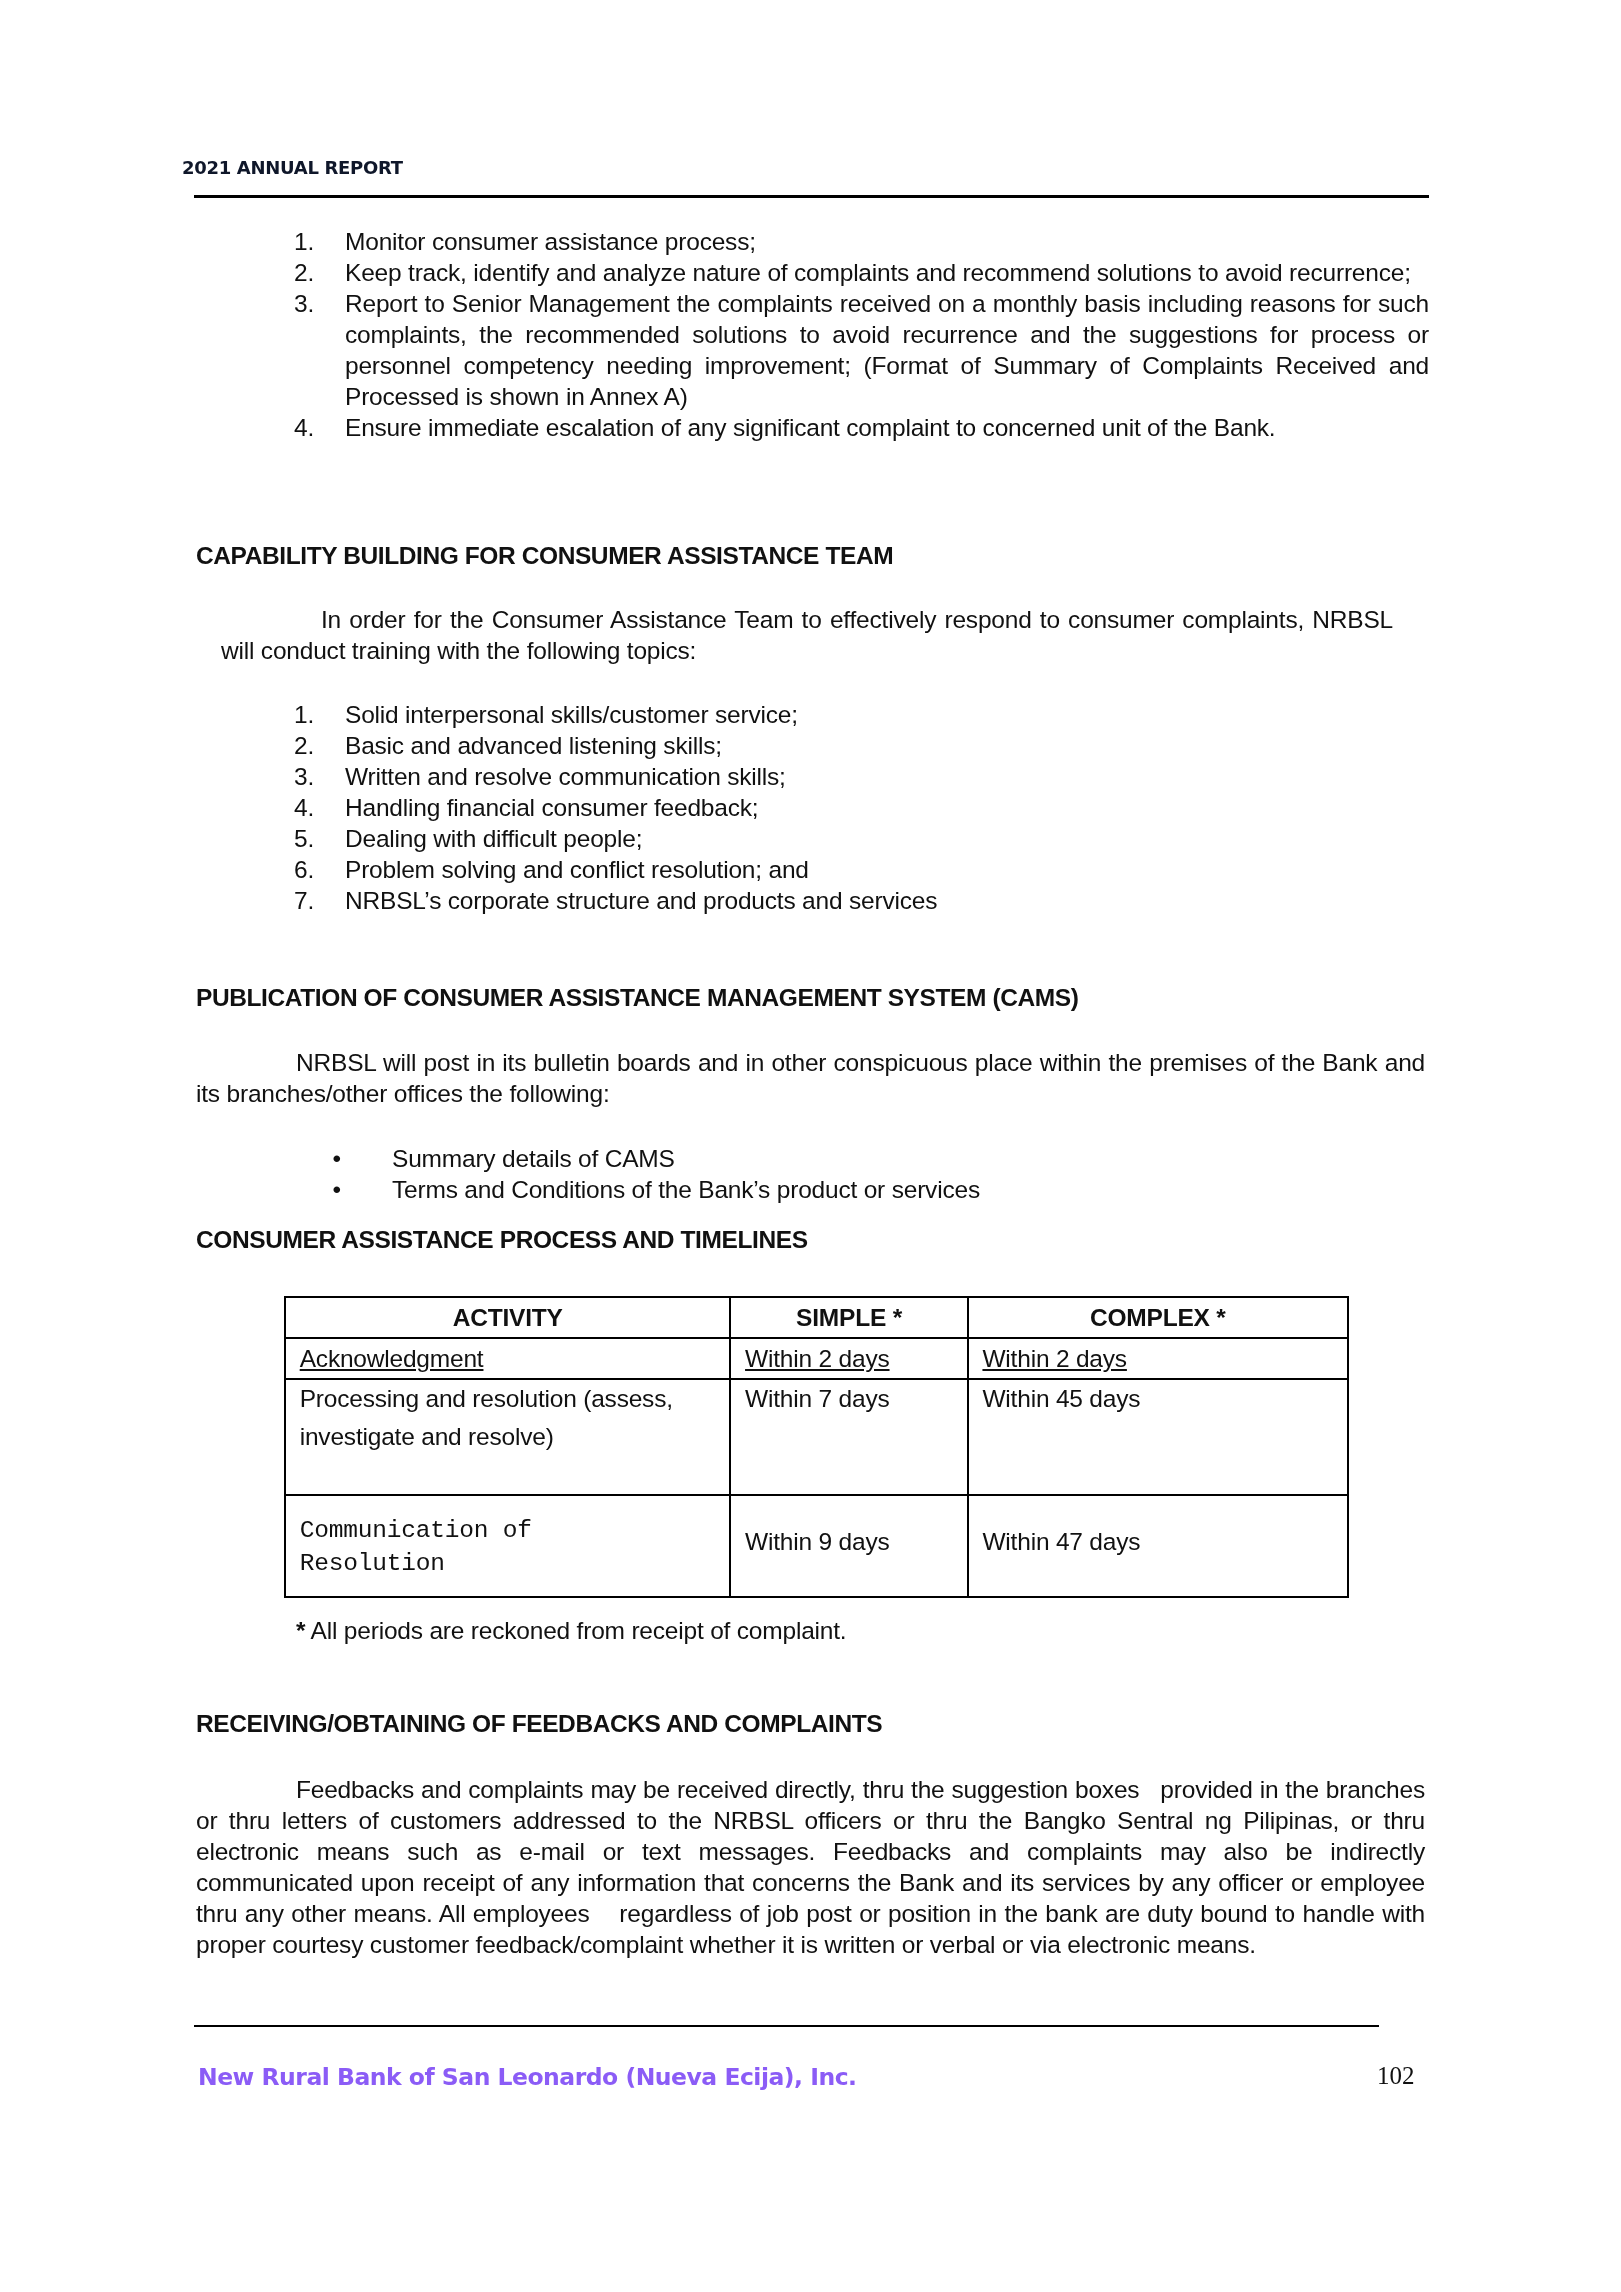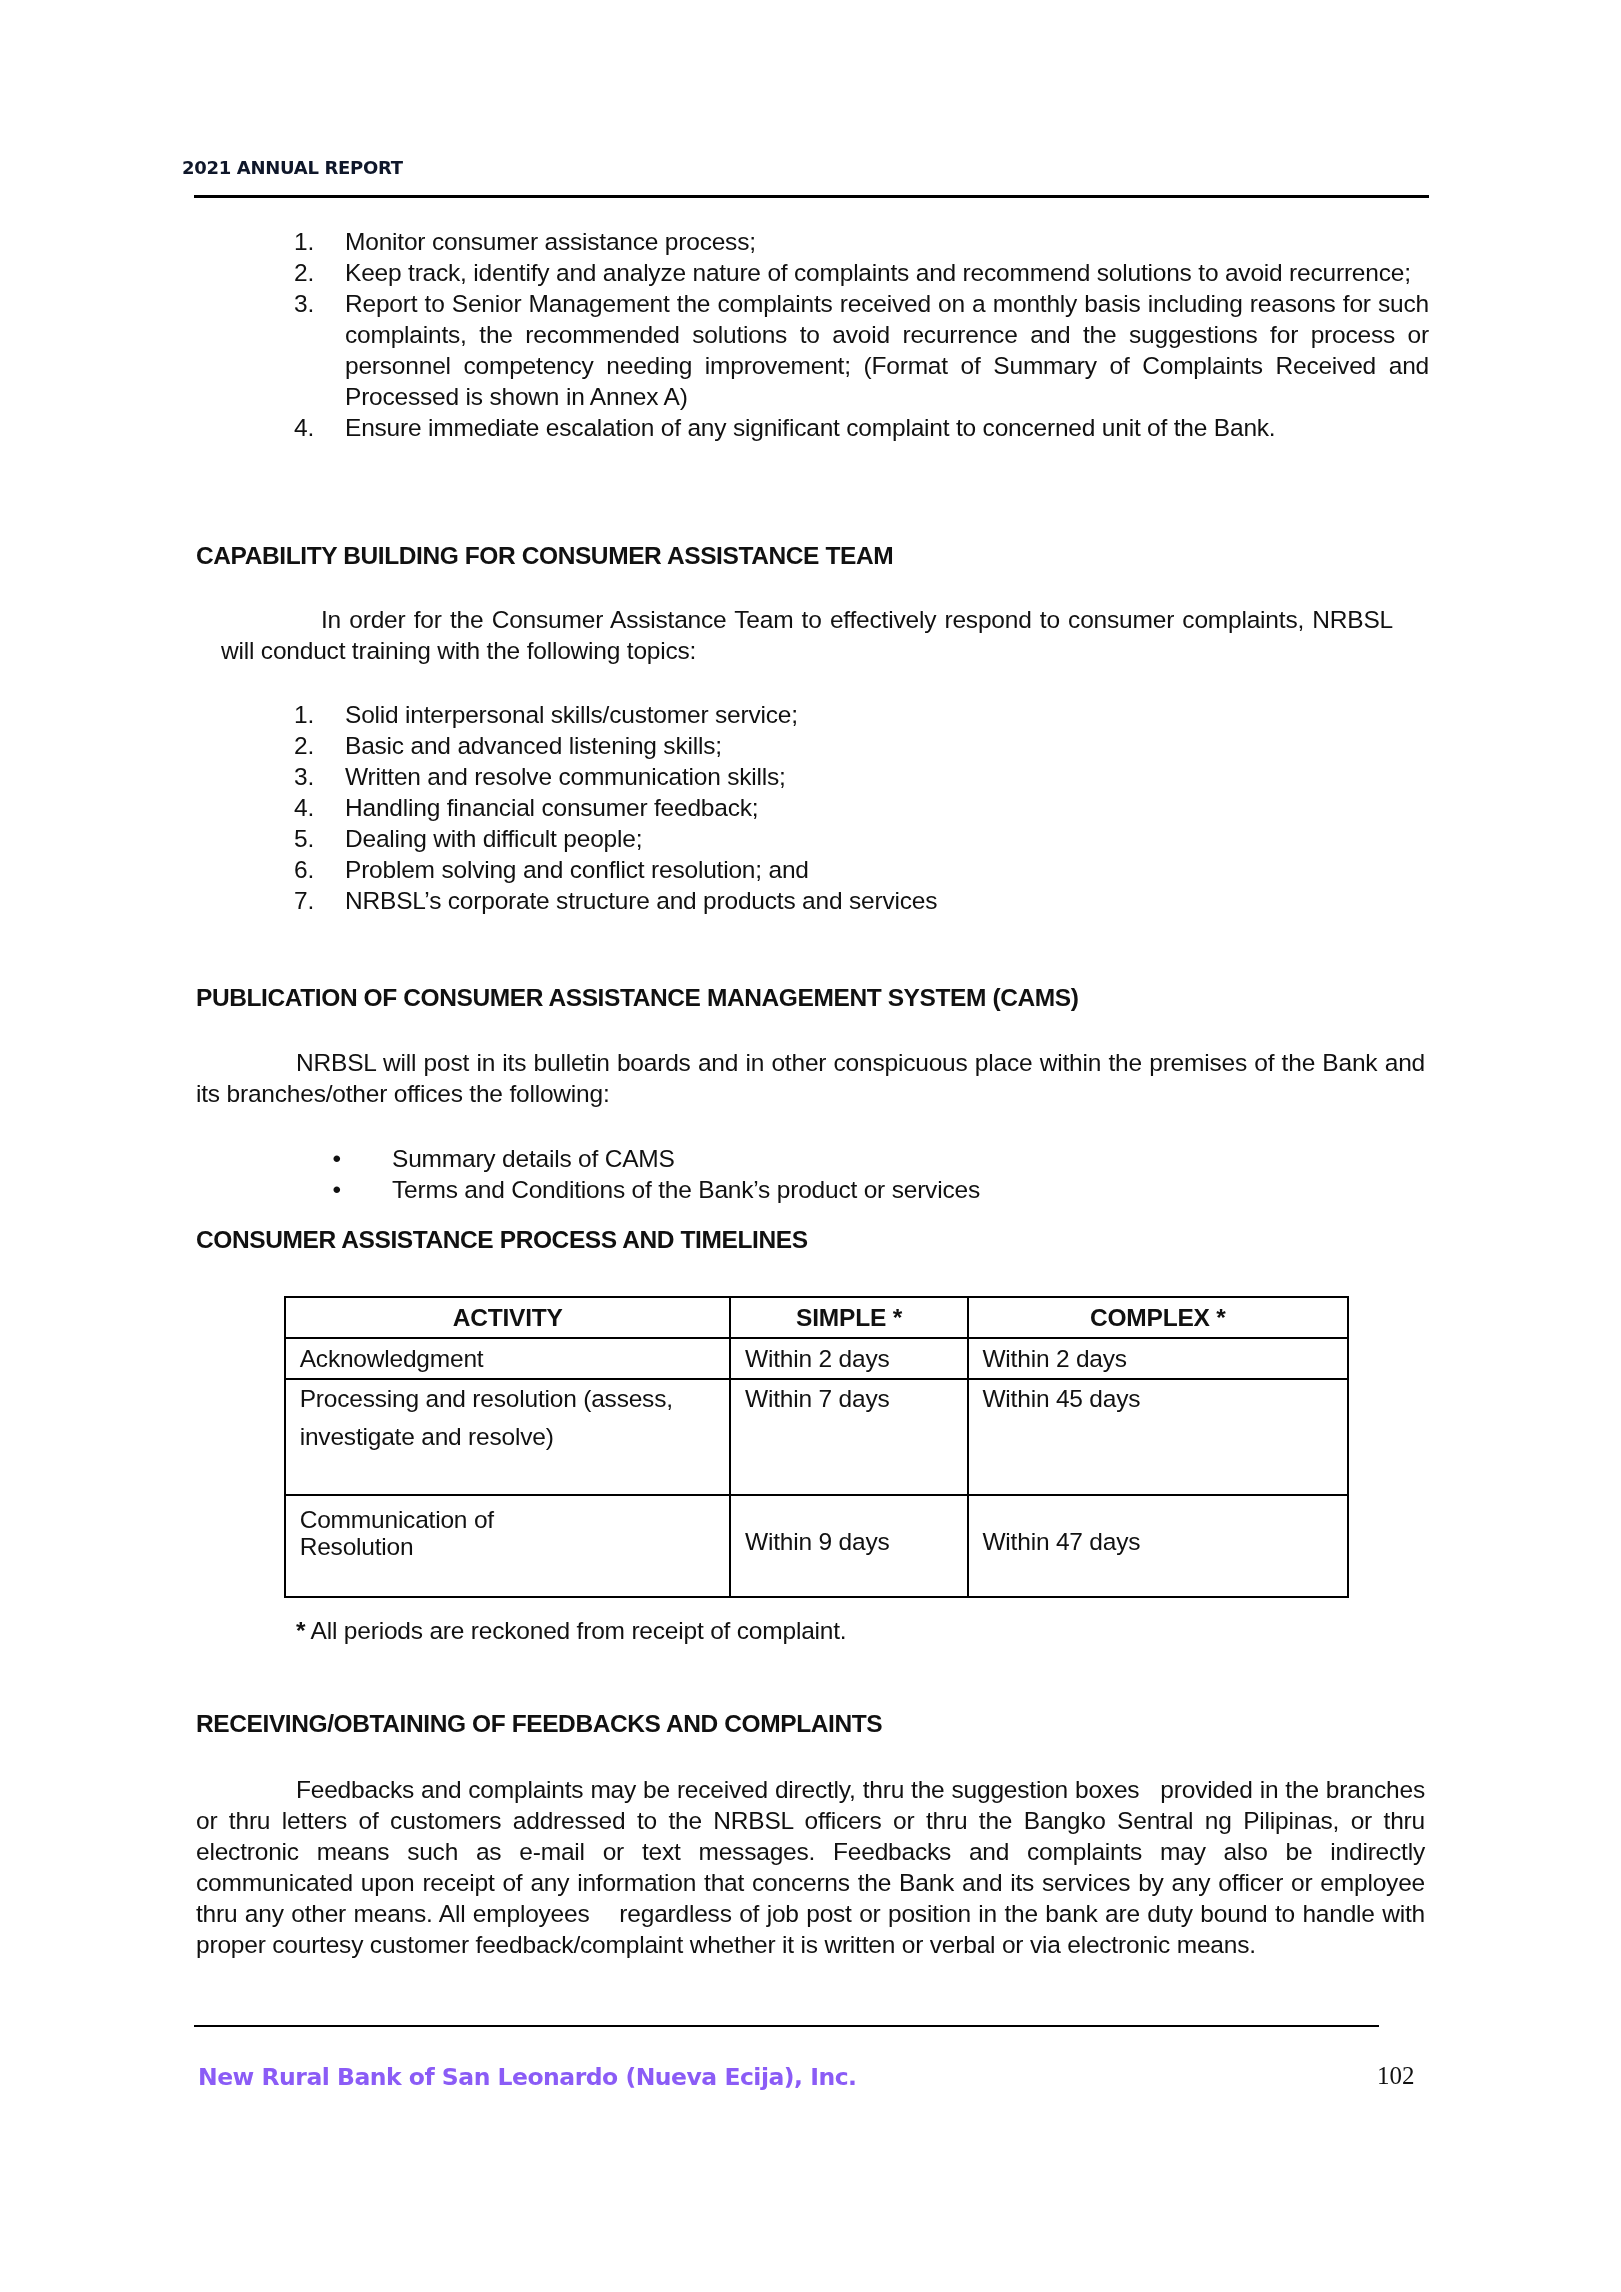--- a/index.html
+++ b/index.html
@@ -104,32 +104,32 @@
 </div>
 
 <div class="abs heading" style="top:1226px;">CONSUMER ASSISTANCE PROCESS AND TIMELINES</div>
 <table class="proc">
   <tbody>
       <tr>
     <th class="c1">ACTIVITY</th>
     <th class="c2">SIMPLE *</th>
     <th>COMPLEX *</th>
   </tr>
-  <tr style="height:41px;">
+  <tr style="height:41px;text-decoration:underline;">
     <td style="line-height:39px;">Acknowledgment</td>
     <td style="line-height:39px;">Within 2 days</td>
     <td style="line-height:39px;">Within 2 days</td>
   </tr>
   <tr style="height:116px;">
     <td style="line-height:38px; ">Processing and resolution (assess, investigate and resolve)</td>
     <td style="line-height:38px;">Within 7 days</td>
     <td style="line-height:38px;">Within 45 days</td>
   </tr>
   <tr style="height:102px;">
-    <td style="line-height:27px; padding-top:10px; padding-right:196px;">Communication  of Resolution</td>
+    <td style="line-height:33px; padding-top:18px; padding-right:196px;font-family:Liberation Mono, monospace;">Communication  of Resolution</td>
     <td style="line-height:29px; padding-top:31px;">Within 9 days</td>
     <td style="line-height:29px; padding-top:31px;">Within 47 days</td>
   </tr>
 </tbody>
   </table>
 <div class="abs footnote text"><b>*</b><span> All periods are reckoned from receipt of complaint.</span></div>
 
 <div class="abs heading" style="top:1710px;">RECEIVING/OBTAINING OF FEEDBACKS AND COMPLAINTS</div>
 <div class="abs para text" style="top:1774px; white-space:pre-wrap;"><span class="indent"></span><span>Feedbacks and complaints may be received directly, thru the suggestion boxes   provided in the branches or thru letters of customers addressed to the NRBSL officers or thru the Bangko Sentral ng Pilipinas, or thru electronic means such as e-mail or text messages. Feedbacks and complaints may also be indirectly communicated upon receipt of any information that concerns the Bank and its services by any officer or employee thru any other means. All employees    regardless of job post or position in the bank are duty bound to handle with proper courtesy customer feedback/complaint whether it is written or verbal or via electronic means.</span></div>
 

